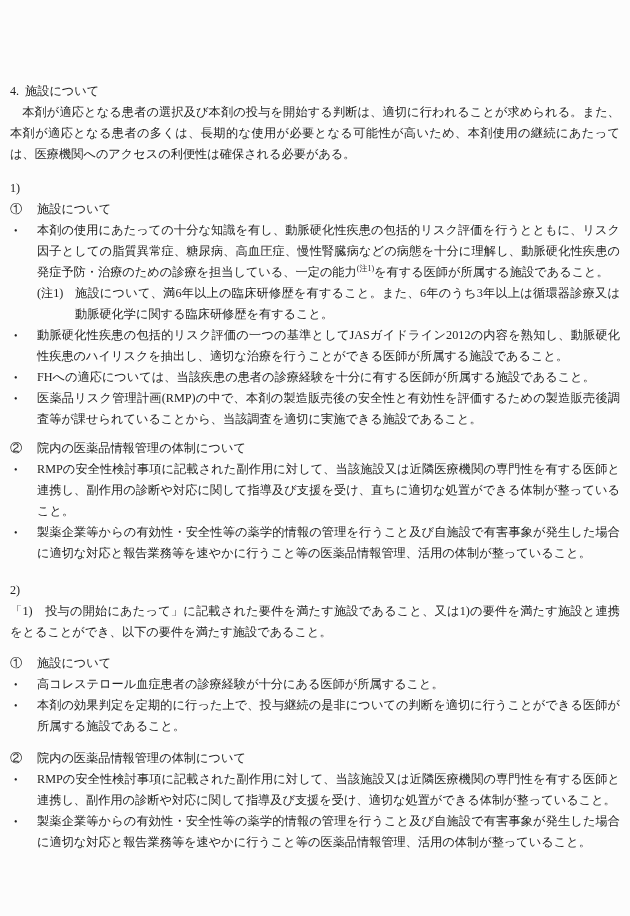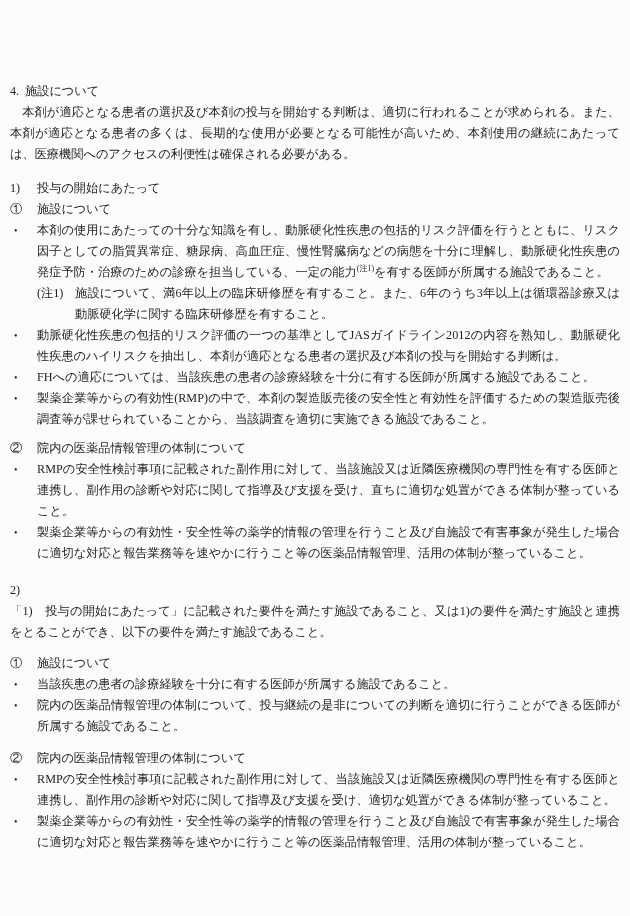--- a/index.html
+++ b/index.html
@@ -40,49 +40,48 @@
 
   <div class="h-row">
     <span class="h-num">4.</span>
     <span>施設について</span>
   </div>
 
   <p class="para indent1">本剤が適応となる患者の選択及び本剤の投与を開始する判断は、適切に行われることが求められる。また、本剤が適応となる患者の多くは、長期的な使用が必要となる可能性が高いため、本剤使用の継続にあたっては、医療機関へのアクセスの利便性は確保される必要がある。</p>
 
   <div class="h-row mt-a">
     <span class="lbl">1)</span>
-    <span>投与の開始にあたって</span>
   </div>
 
   <div class="h-row">
     <span class="lbl">①</span>
     <span>施設について</span>
   </div>
 
   <div class="h-row">
     <span class="bullet-marker">•</span>
     <span class="txt"><span>本剤の使用にあたっての十分な知識を有し、動脈硬化性疾患の包括的リスク評価を行うとともに、リスク因子としての脂質異常症、糖尿病、高血圧症、慢性腎臓病などの病態を十分に理解し、動脈硬化性疾患の発症予防・治療のための診療を担当している、一定の能力</span><sup class="note-ref">(注1)</sup><span>を有する医師が所属する施設であること。</span></span>
   </div>
 
   <div class="note-row">
     <span class="note-lbl">(注1)</span>
     <span class="txt">施設について、満6年以上の臨床研修歴を有すること。また、6年のうち3年以上は循環器診療又は動脈硬化学に関する臨床研修歴を有すること。</span>
   </div>
 
   <div class="h-row">
     <span class="bullet-marker">•</span>
-    <span class="txt">動脈硬化性疾患の包括的リスク評価の一つの基準としてJASガイドライン2012の内容を熟知し、動脈硬化性疾患のハイリスクを抽出し、本剤が適応となる患者の選択及び本剤の投与を開始する判断は。</span>
+    <span class="txt">動脈硬化性疾患の包括的リスク評価の一つの基準としてJASガイドライン2012の内容を熟知し、動脈硬化性疾患のハイリスクを抽出し、適切な治療を行うことができる医師が所属する施設であること。</span>
   </div>
   <div class="h-row">
     <span class="bullet-marker">•</span>
     <span class="txt">FHへの適応については、当該疾患の患者の診療経験を十分に有する医師が所属する施設であること。</span>
   </div>
   <div class="h-row">
     <span class="bullet-marker">•</span>
-    <span class="txt">製薬企業等からの有効性(RMP)の中で、本剤の製造販売後の安全性と有効性を評価するための製造販売後調査等が課せられていることから、当該調査を適切に実施できる施設であること。</span>
+    <span class="txt">医薬品リスク管理計画(RMP)の中で、本剤の製造販売後の安全性と有効性を評価するための製造販売後調査等が課せられていることから、当該調査を適切に実施できる施設であること。</span>
   </div>
 
   <div class="h-row mt-b">
     <span class="lbl">②</span>
     <span>院内の医薬品情報管理の体制について</span>
   </div>
 
   <div class="h-row">
     <span class="bullet-marker">•</span>
     <span class="txt">RMPの安全性検討事項に記載された副作用に対して、当該施設又は近隣医療機関の専門性を有する医師と連携し、副作用の診断や対応に関して指導及び支援を受け、直ちに適切な処置ができる体制が整っていること。</span>
@@ -98,25 +97,25 @@
 
   <p class="para">「1)　投与の開始にあたって」に記載された要件を満たす施設であること、又は1)の要件を満たす施設と連携をとることができ、以下の要件を満たす施設であること。</p>
 
   <div class="h-row mt-d">
     <span class="lbl">①</span>
     <span>施設について</span>
   </div>
 
   <div class="h-row">
     <span class="bullet-marker">•</span>
-    <span class="txt">当該疾患の患者の診療経験を十分に有する医師が所属する施設であること。</span>
+    <span class="txt">高コレステロール血症患者の診療経験が十分にある医師が所属すること。</span>
   </div>
   <div class="h-row">
     <span class="bullet-marker">•</span>
-    <span class="txt">院内の医薬品情報管理の体制について、投与継続の是非についての判断を適切に行うことができる医師が所属する施設であること。</span>
+    <span class="txt">本剤の効果判定を定期的に行った上で、投与継続の是非についての判断を適切に行うことができる医師が所属する施設であること。</span>
   </div>
 
   <div class="h-row mt-e">
     <span class="lbl">②</span>
     <span>院内の医薬品情報管理の体制について</span>
   </div>
 
   <div class="h-row">
     <span class="bullet-marker">•</span>
     <span class="txt">RMPの安全性検討事項に記載された副作用に対して、当該施設又は近隣医療機関の専門性を有する医師と連携し、副作用の診断や対応に関して指導及び支援を受け、適切な処置ができる体制が整っていること。</span>

